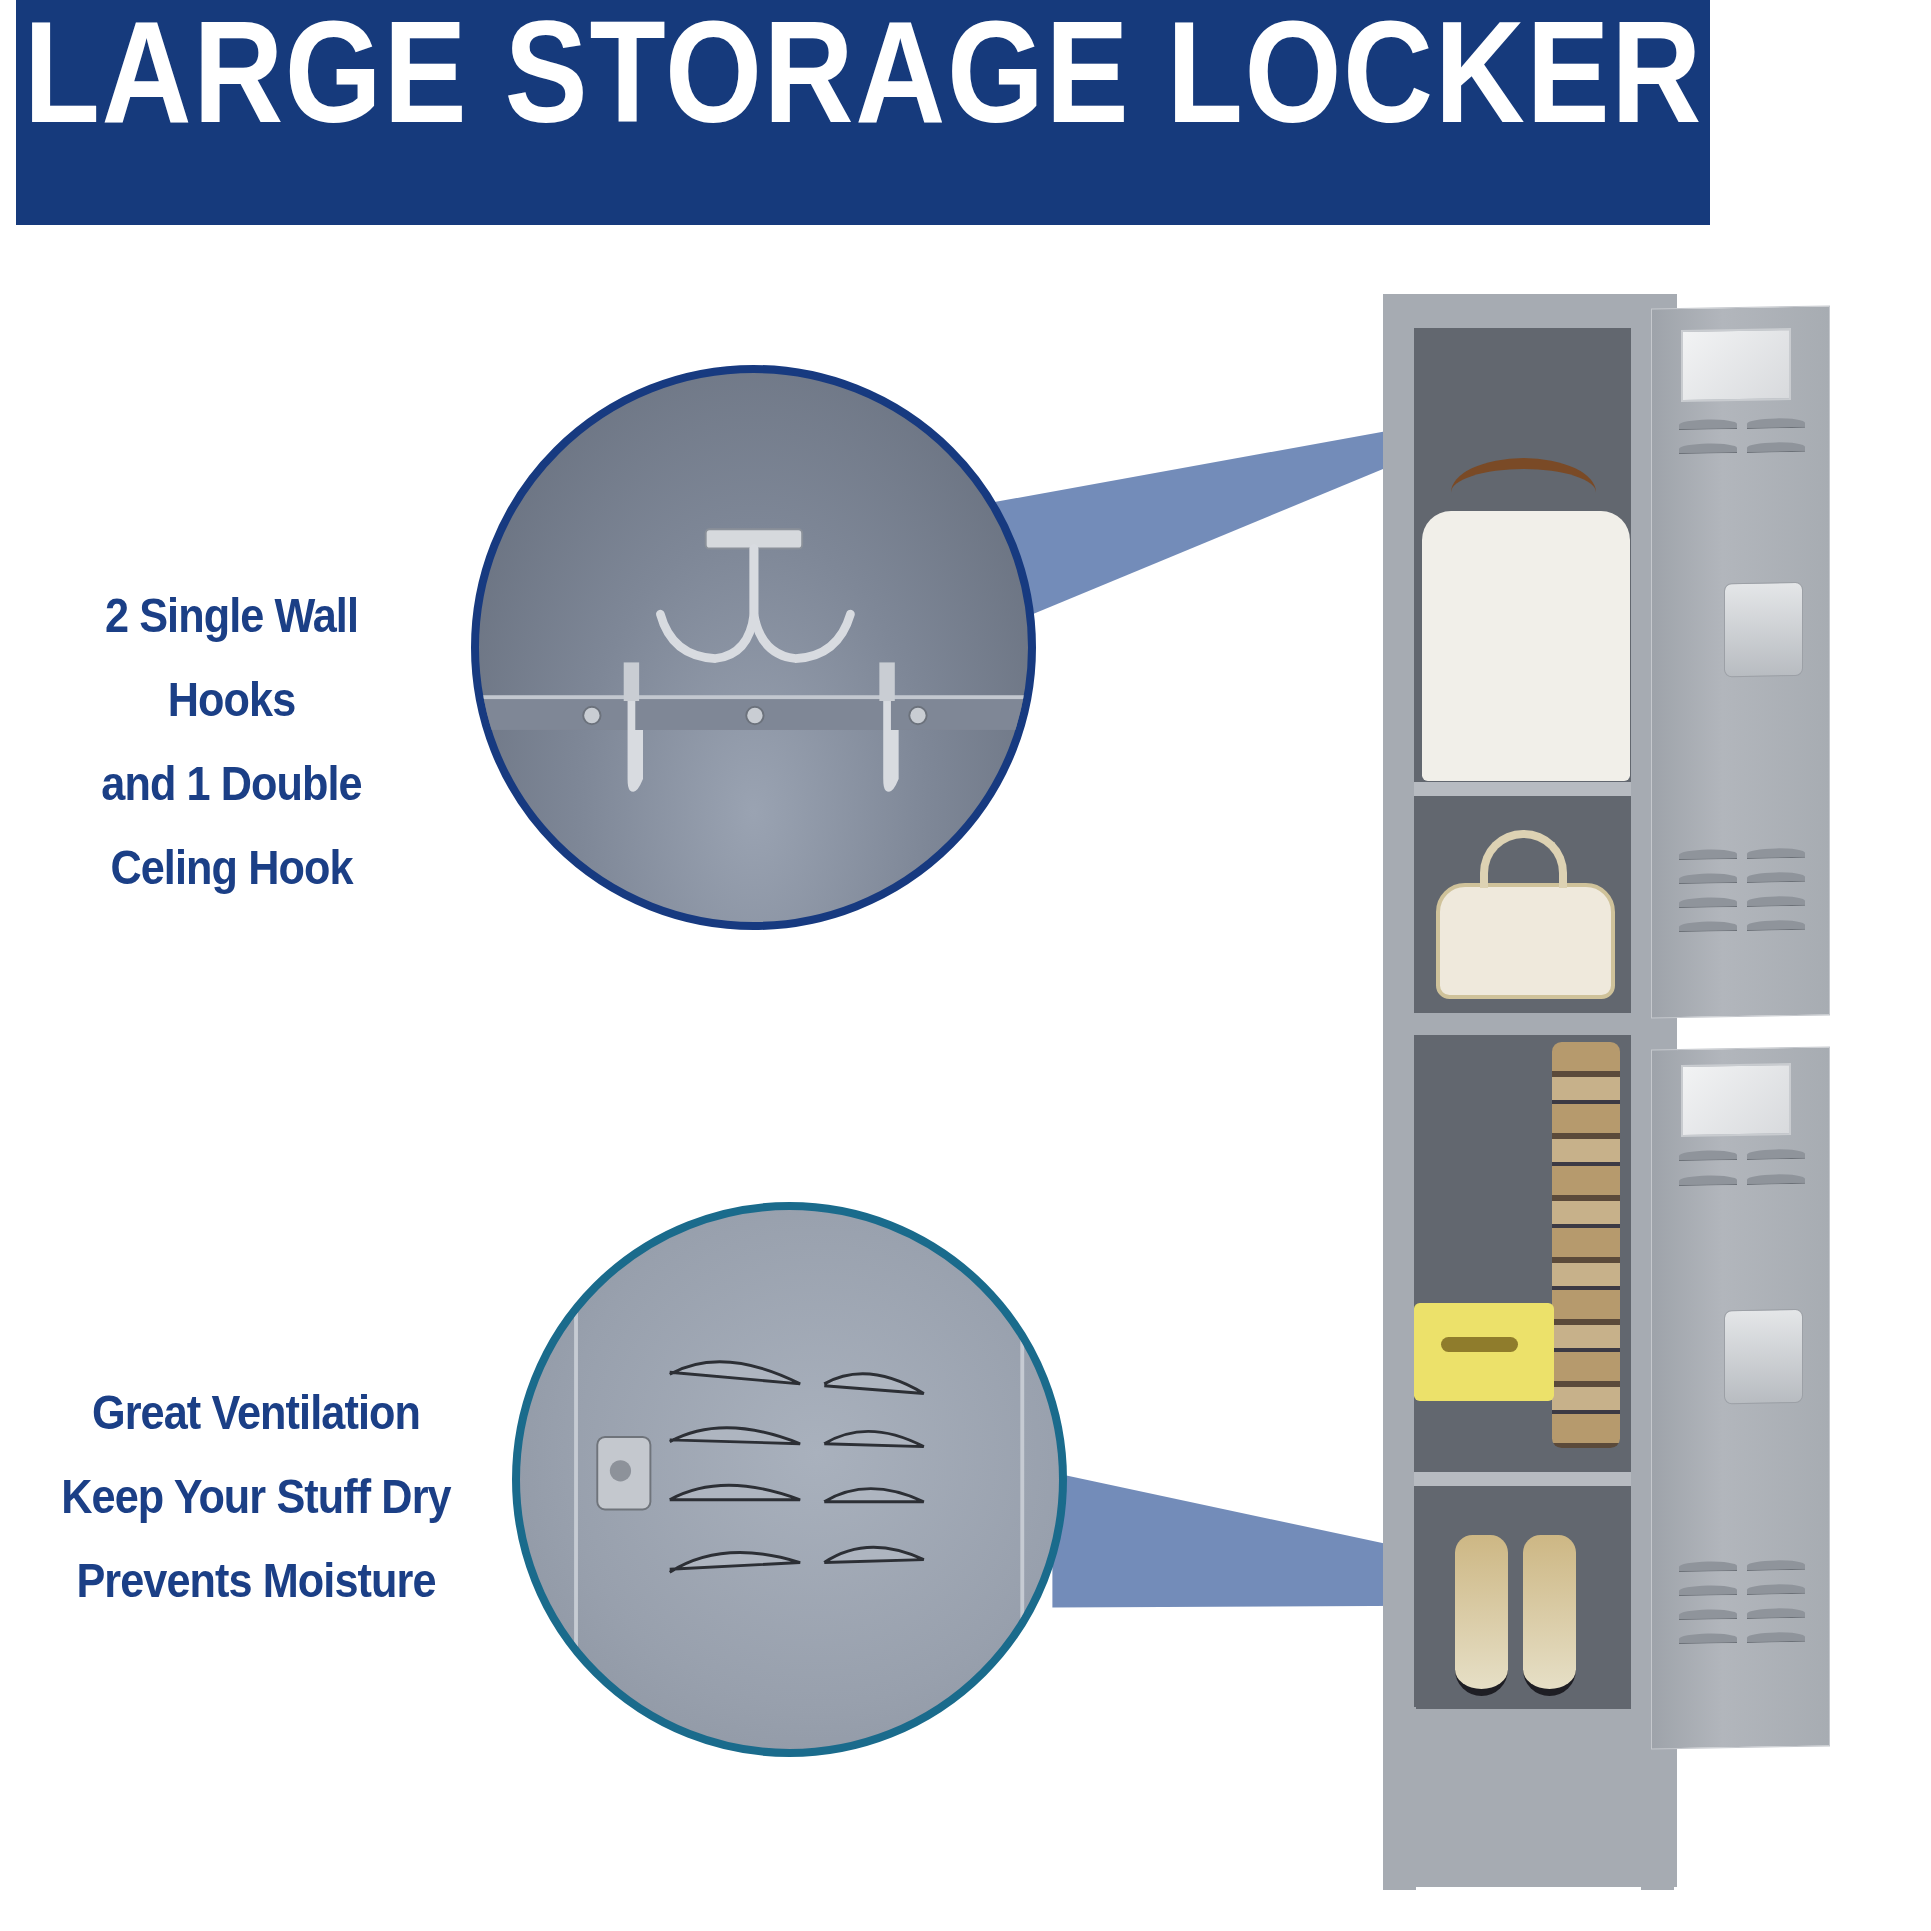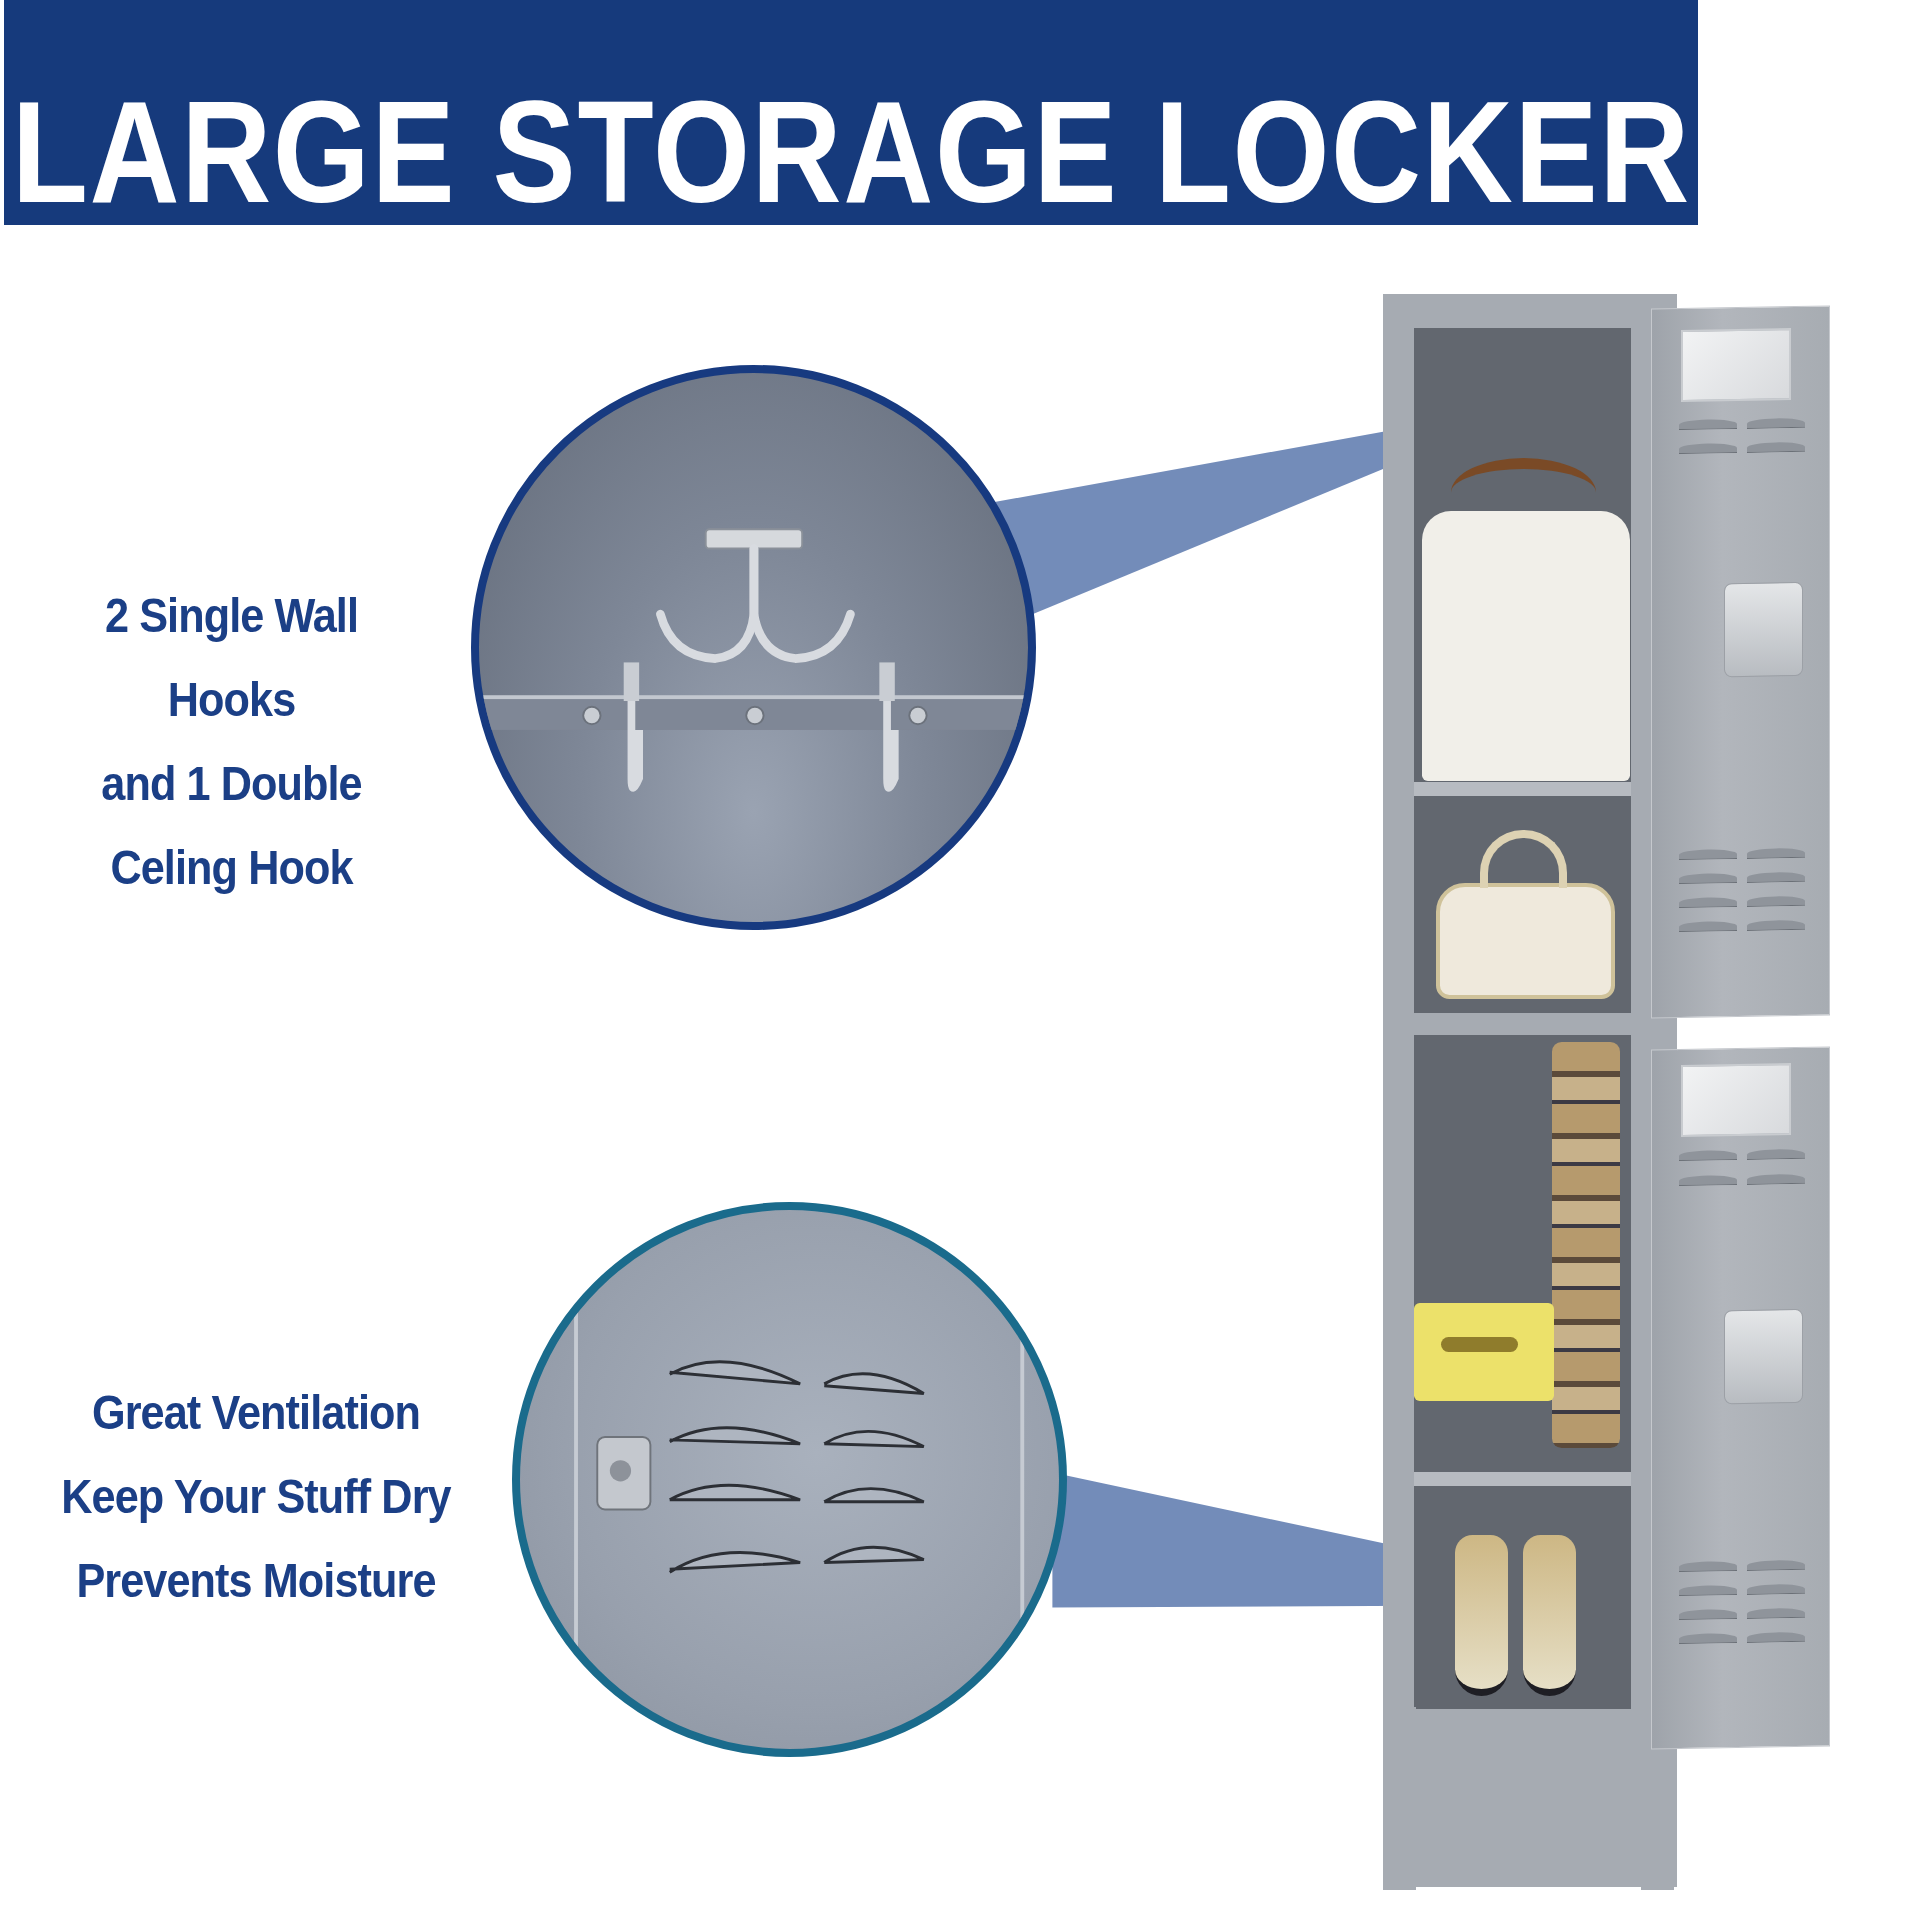--- a/index.html
+++ b/index.html
@@ -1,17 +1,17 @@
 <!DOCTYPE html>
 <html><head>
 <meta charset="utf-8">
 <style>
   html,body{margin:0;padding:0;background:#fff;}
   body{width:1931px;height:1931px;position:relative;overflow:hidden;font-family:"Liberation Sans","DejaVu Sans",sans-serif;}
-  .banner{position:absolute;left:4px;top:0;width:1694px;height:225px;background:#163a7c;display:flex;align-items:flex-end;justify-content:center;}
+  .banner{position:absolute;left:16px;top:0;width:1694px;height:225px;background:#163a7c;display:flex;align-items:flex-start;justify-content:center;}
   .banner h1{margin:0;color:#fff;font-family:"Liberation Sans",sans-serif;font-weight:700;font-size:145px;letter-spacing:1.9px;transform:scaleX(0.86);white-space:nowrap;line-height:1;}
   .caption{position:absolute;color:#1b3f86;font-weight:700;font-family:"Liberation Sans",sans-serif;font-size:48px;text-align:center;line-height:84px;letter-spacing:-1px;transform:scaleX(0.9);}
   .cap1{left:19.3px;top:574px;width:425px;}
   .cap2{left:29px;top:1371px;width:454px;}
 
   .beam{position:absolute;left:0;top:0;}
 
   .circle{position:absolute;border-radius:50%;overflow:hidden;box-sizing:border-box;}
   .c1{left:471px;top:365px;width:565px;height:565px;border:8.7px solid #173a80;background:radial-gradient(ellipse at 50% 80%, #9aa3b2 0%, #7e8797 45%, #636b79 100%);}
   .c2{left:512px;top:1202px;width:555px;height:555px;border:8.7px solid #1a6b8c;background:radial-gradient(ellipse at 55% 45%, #a9b1bd 0%, #98a0ad 60%, #8a929f 100%);}

